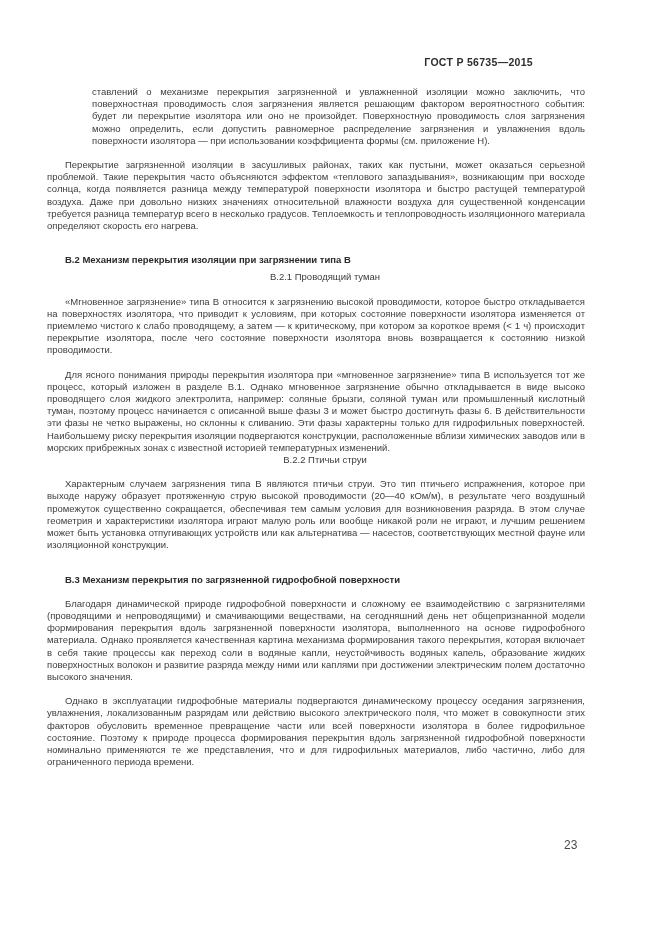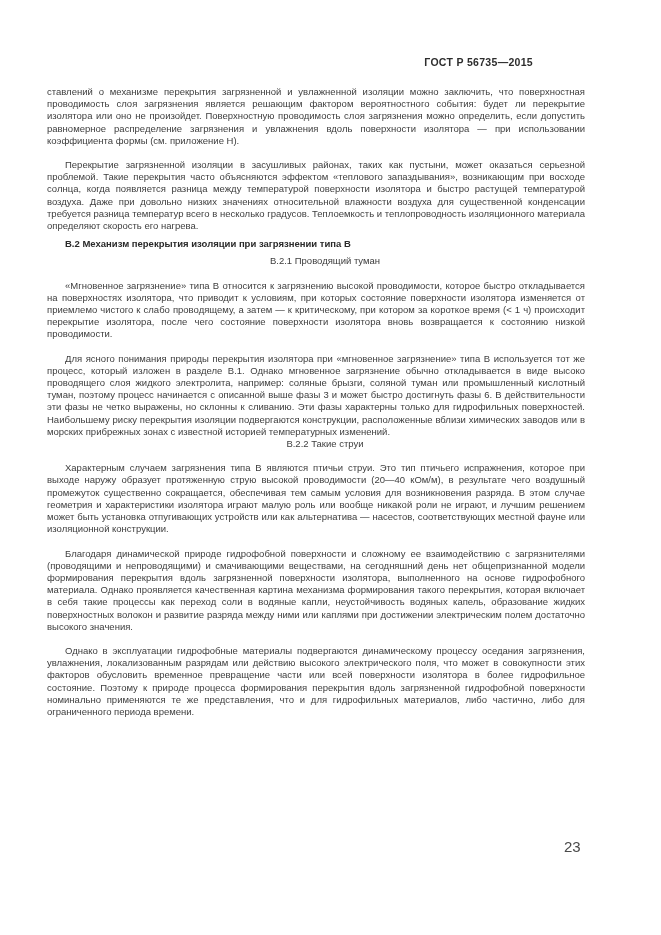--- a/index.html
+++ b/index.html
@@ -33,58 +33,60 @@
     font-size: 9.5px;
     line-height: 12.2px;
     text-align: justify;
   }
   .content p {
     margin: 0;
     padding: 0;
   }
   .content p.continuation {
     text-indent: 0;
+    margin-left: 45px;
   }
   .content p.paragraph {
     text-indent: 18px;
     margin-top: 12px;
   }
   .content p.subheading {
     text-indent: 18px;
     text-align: center;
   }
   .content p.heading {
     text-indent: 18px;
     text-align: left;
     font-weight: bold;
     color: #2a2a2a;
-    margin-top: 6px;
+    margin-top: 22px;
     margin-bottom: 5px;
   }
   .page-number {
     position: absolute;
     top: 838px;
     left: 564px;
-    font-size: 15px;
+    font-size: 12px;
     color: #4a4a4a;
   }
 </style>
 </head>
 <body>
 
 <div class="page">
   <div class="running-header">ГОСТ Р 56735—2015</div>
 
   <div class="content" id="document-body">
       <p class="continuation">ставлений о механизме перекрытия загрязненной и увлажненной изоляции можно заключить, что поверхностная проводимость слоя загрязнения является решающим фактором вероятностного события: будет ли перекрытие изолятора или оно не произойдет. Поверхностную проводимость слоя загрязнения можно определить, если допустить равномерное распределение загрязнения и увлажнения вдоль поверхности изолятора — при использовании коэффициента формы (см. приложение Н).</p>
       <p class="paragraph">Перекрытие загрязненной изоляции в засушливых районах, таких как пустыни, может оказаться серьезной проблемой. Такие перекрытия часто объясняются эффектом «теплового запаздывания», возникающим при восходе солнца, когда появляется разница между температурой поверхности изолятора и быстро растущей температурой воздуха. Даже при довольно низких значениях относительной влажности воздуха для существенной конденсации требуется разница температур всего в несколько градусов. Теплоемкость и теплопроводность изоляционного материала определяют скорость его нагрева.</p>
       <p class="heading">В.2  Механизм перекрытия изоляции при загрязнении типа В</p>
       <p class="subheading">В.2.1  Проводящий туман</p>
       <p class="paragraph">«Мгновенное загрязнение» типа В относится к загрязнению высокой проводимости, которое быстро откладывается на поверхностях изолятора, что приводит к условиям, при которых состояние поверхности изолятора изменяется от приемлемо чистого к слабо проводящему, а затем — к критическому, при котором за короткое время (&lt; 1 ч) происходит перекрытие изолятора, после чего состояние поверхности изолятора вновь возвращается к состоянию низкой проводимости.</p>
       <p class="paragraph">Для ясного понимания природы перекрытия изолятора при «мгновенное загрязнение» типа В используется тот же процесс, который изложен в разделе В.1. Однако мгновенное загрязнение обычно откладывается в виде высоко проводящего слоя жидкого электролита, например: соляные брызги, соляной туман или промышленный кислотный туман, поэтому процесс начинается с описанной выше фазы 3 и может быстро достигнуть фазы 6. В действительности эти фазы не четко выражены, но склонны к сливанию. Эти фазы характерны только для гидрофильных поверхностей. Наибольшему риску перекрытия изоляции подвергаются конструкции, расположенные вблизи химических заводов или в морских прибрежных зонах с известной историей температурных изменений.</p>
-      <p class="subheading">В.2.2  Такие струи</p>
+      <p class="subheading">В.2.2  Птичьи струи</p>
       <p class="paragraph">Характерным случаем загрязнения типа В являются птичьи струи. Это тип птичьего испражнения, которое при выходе наружу образует протяженную струю высокой проводимости (20—40 кОм/м), в результате чего воздушный промежуток существенно сокращается, обеспечивая тем самым условия для возникновения разряда. В этом случае геометрия и характеристики изолятора играют малую роль или вообще никакой роли не играют, и лучшим решением может быть установка отпугивающих устройств или как альтернатива — насестов, соответствующих местной фауне или изоляционной конструкции.</p>
+      <p class="heading">В.3  Механизм перекрытия по загрязненной гидрофобной поверхности</p>
       <p class="paragraph">Благодаря динамической природе гидрофобной поверхности и сложному ее взаимодействию с загрязнителями (проводящими и непроводящими) и смачивающими веществами, на сегодняшний день нет общепризнанной модели формирования перекрытия вдоль загрязненной поверхности изолятора, выполненного на основе гидрофобного материала. Однако проявляется качественная картина механизма формирования такого перекрытия, которая включает в себя такие процессы как переход соли в водяные капли, неустойчивость водяных капель, образование жидких поверхностных волокон и развитие разряда между ними или каплями при достижении электрическим полем достаточно высокого значения.</p>
       <p class="paragraph">Однако в эксплуатации гидрофобные материалы подвергаются динамическому процессу оседания загрязнения, увлажнения, локализованным разрядам или действию высокого электрического поля, что может в совокупности этих факторов обусловить временное превращение части или всей поверхности изолятора в более гидрофильное состояние. Поэтому к природе процесса формирования перекрытия вдоль загрязненной гидрофобной поверхности номинально применяются те же представления, что и для гидрофильных материалов, либо частично, либо для ограниченного периода времени.</p>
     </div>
 
   <div class="page-number">23</div>
 </div>
 
 </body></html>

